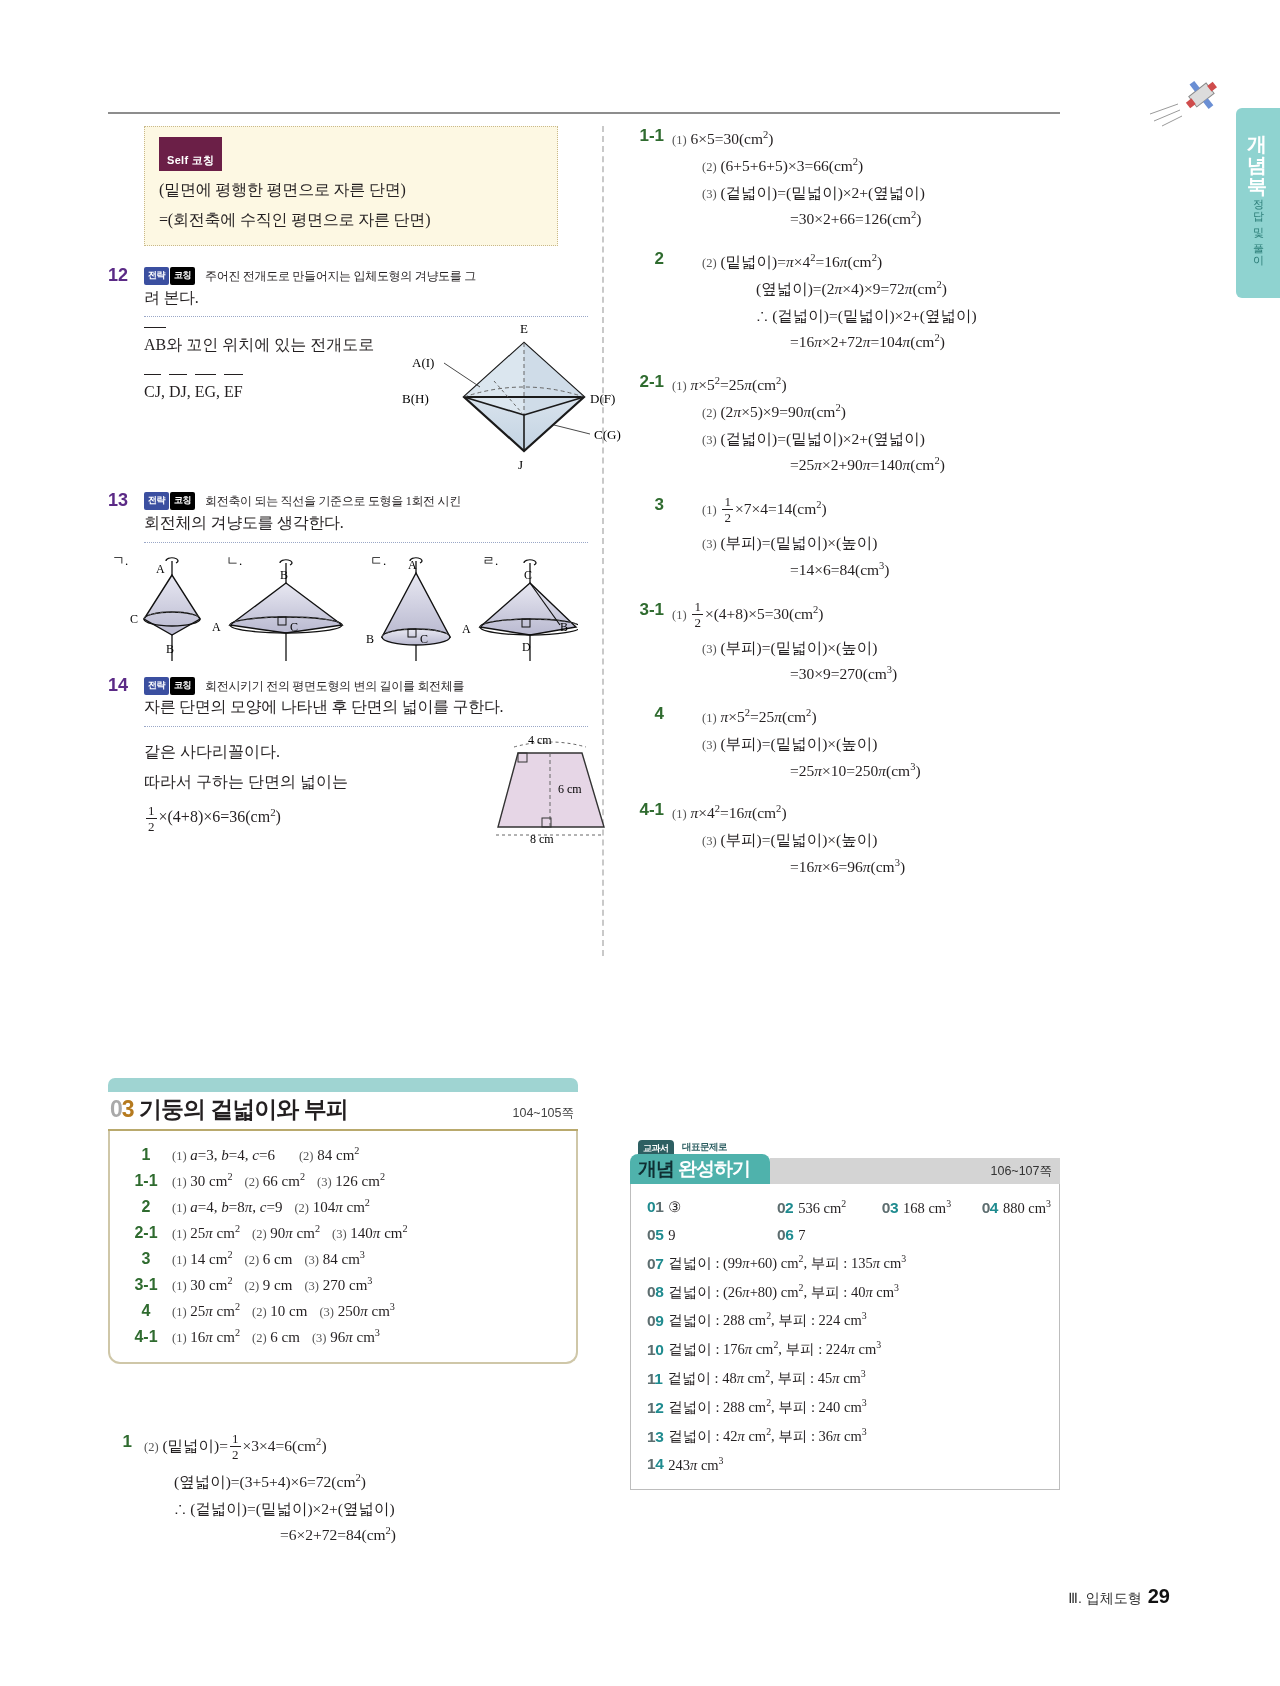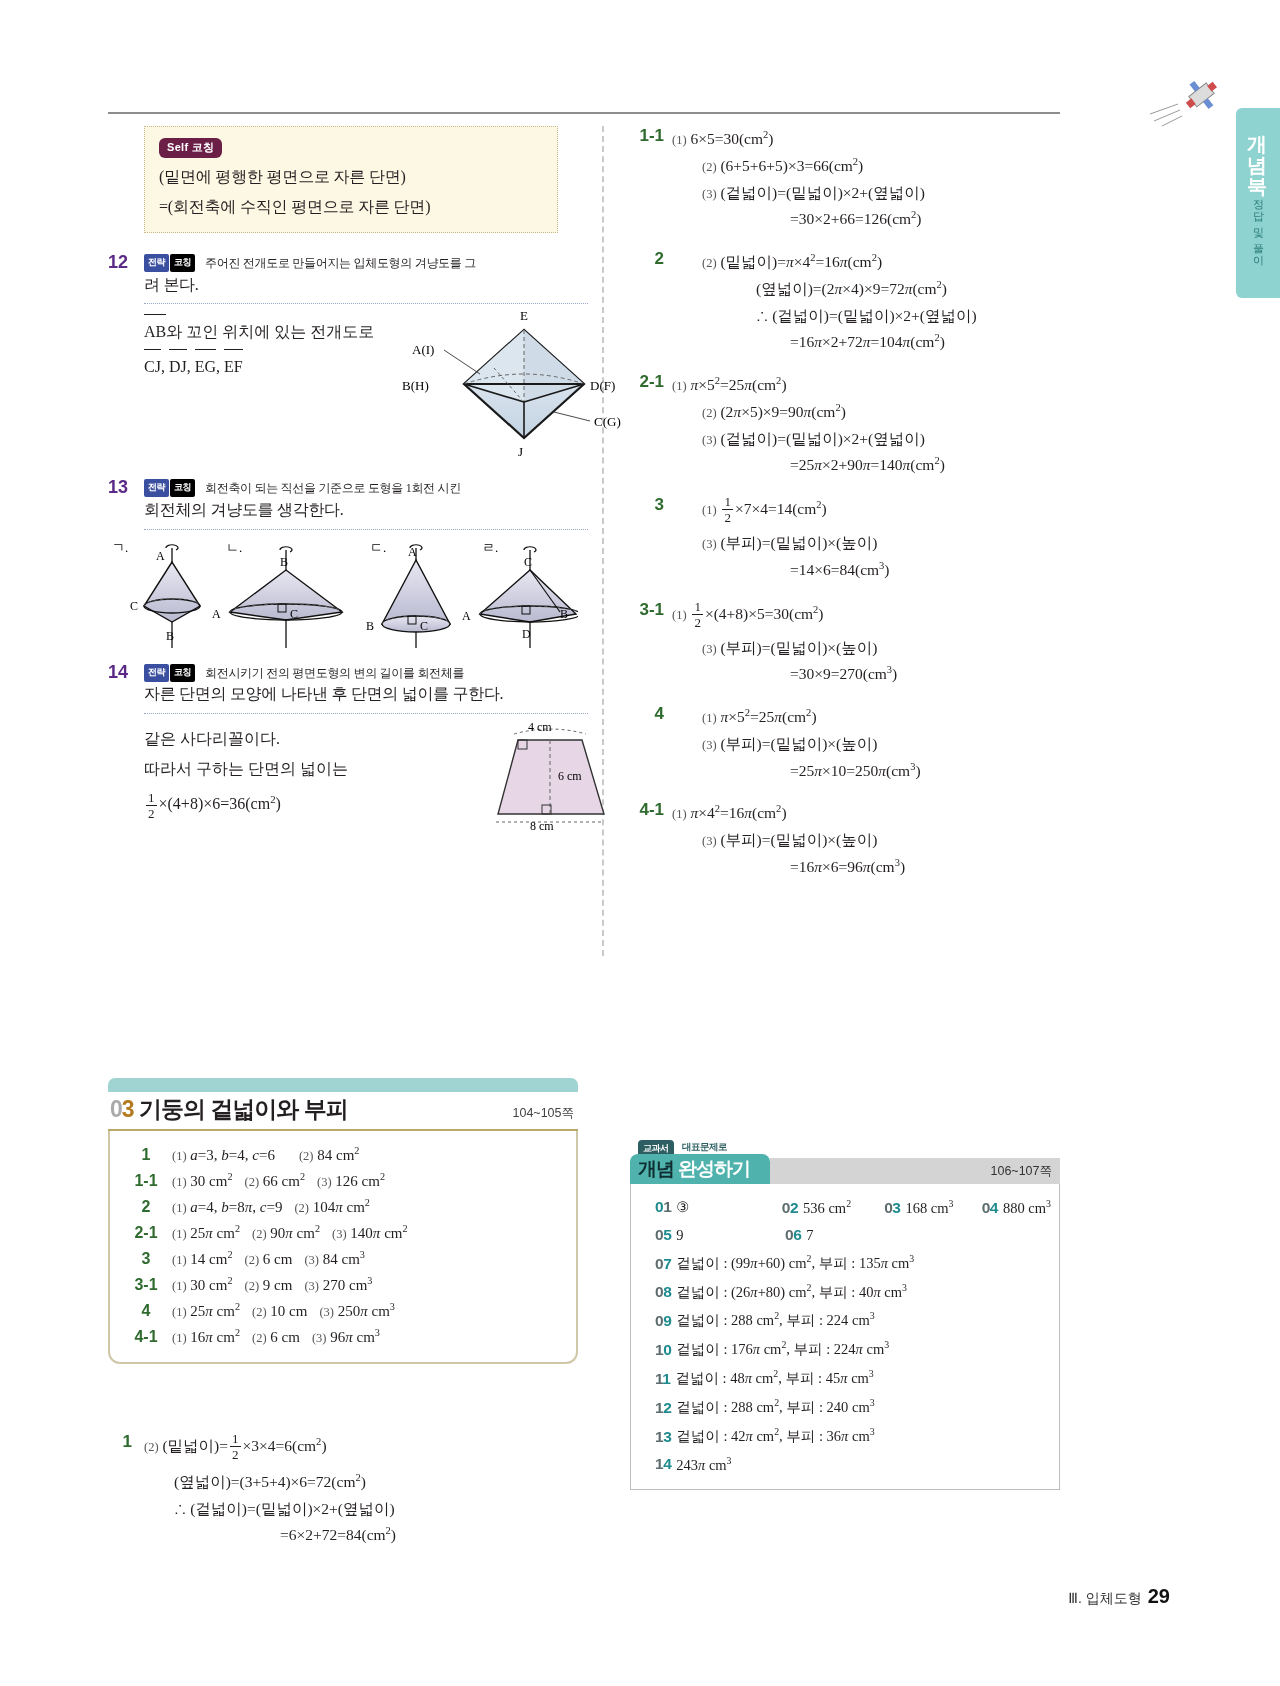--- a/index.html
+++ b/index.html
@@ -43,21 +43,21 @@
 
   
   .self-box {
     margin-left:36px; width:414px;
     background:#fdf8e3; border:1px dotted #c9b98a;
     padding:10px 14px 14px 14px; position:relative;
   }
   .self-badge {
     display:inline-block; background:#6b1f47; color:#ffffff;
     font-family:"Liberation Sans", sans-serif; font-weight:bold;
-    font-size:11px; padding:2px 8px 3px 8px; border-radius:6px;
+    font-size:11px; padding:16px 8px 3px 8px; border-radius:0;
     letter-spacing:.3px;
   }
   .self-line { font-size:16px; margin-top:9px; letter-spacing:-.2px; }
 
   
   .hint { position:relative; margin-top:18px; padding-left:36px; }
   .hint .num {
     position:absolute; left:0; top:1px;
     font-family:"Liberation Sans", sans-serif; font-weight:bold;
     font-size:18px; color:#5b2a86;
@@ -134,21 +134,21 @@
   }
   .cc-tabshape {
     position:absolute; left:0; top:14px; height:30px; width:140px;
     background:#4fb2ac; border-radius:8px 8px 0 0;
     display:flex; align-items:center; padding-left:8px; gap:4px;
   }
   .cc-word1 { font-family:"Liberation Sans", sans-serif; font-weight:bold; font-size:19px; color:#0f2f33; letter-spacing:-1px;}
   .cc-word2 { font-family:"Liberation Sans", sans-serif; font-weight:bold; font-size:19px; color:#ffffff; letter-spacing:-1px;}
   .cc-greybar { position:absolute; left:140px; top:18px; right:0; height:26px; background:#d4d4d4; }
   .cc-pages { position:absolute; right:8px; top:23px; font-family:"Liberation Sans", sans-serif; font-size:12.5px; color:#333; }
-  .cc-body { border:1px solid #bdbdbd; border-top:none; padding:14px 8px 16px 24px; background:#fff; }
+  .cc-body { border:1px solid #bdbdbd; border-top:none; padding:14px 8px 16px 16px; background:#fff; }
   .cc-grid4 { display:flex; margin-bottom:9px; }
   .cc-cell { display:flex; align-items:baseline; }
   .cc-no { font-family:"Liberation Sans", sans-serif; font-weight:bold; font-size:15.5px;
            color:#5d6d6f; margin-right:5px; letter-spacing:-.5px; }
   .cc-no .hi { color:#1f8b8f; }
   .cc-val { font-size:14.5px; white-space:nowrap; }
   .cc-line { display:flex; align-items:flex-end; margin-bottom:9px; }
 
   
   .footer { position:absolute; right:110px; bottom:78px;
@@ -199,21 +199,21 @@
       </span>
       <span class="text">주어진 전개도로 만들어지는 입체도형의 겨냥도를 그</span>
       <div class="cont">려 본다.</div>
       <div class="dotline"></div>
     </div>
 
     <div class="work" style="position:relative;height:160px;">
       <div style="position:relative;">
         <span class="ovl">AB</span><span>와 꼬인 위치에 있는 전개도로</span>
       </div>
-      <div style="margin-top:2px;">
+      <div style="margin-top:14px;">
         <span class="ovl">CJ</span>, <span class="ovl">DJ</span>, <span class="ovl">EG</span>, <span class="ovl">EF</span>
       </div>
 
       <svg viewBox="0 0 260 160" style="position:absolute;left:250px;top:-12px;width:260px;height:160px;">
         <defs>
           <linearGradient id="og" x1="0" y1="0" x2="0" y2="1">
             <stop offset="0%" stop-color="#eef3f8"></stop>
             <stop offset="100%" stop-color="#c3d3e2"></stop>
           </linearGradient>
         </defs>

